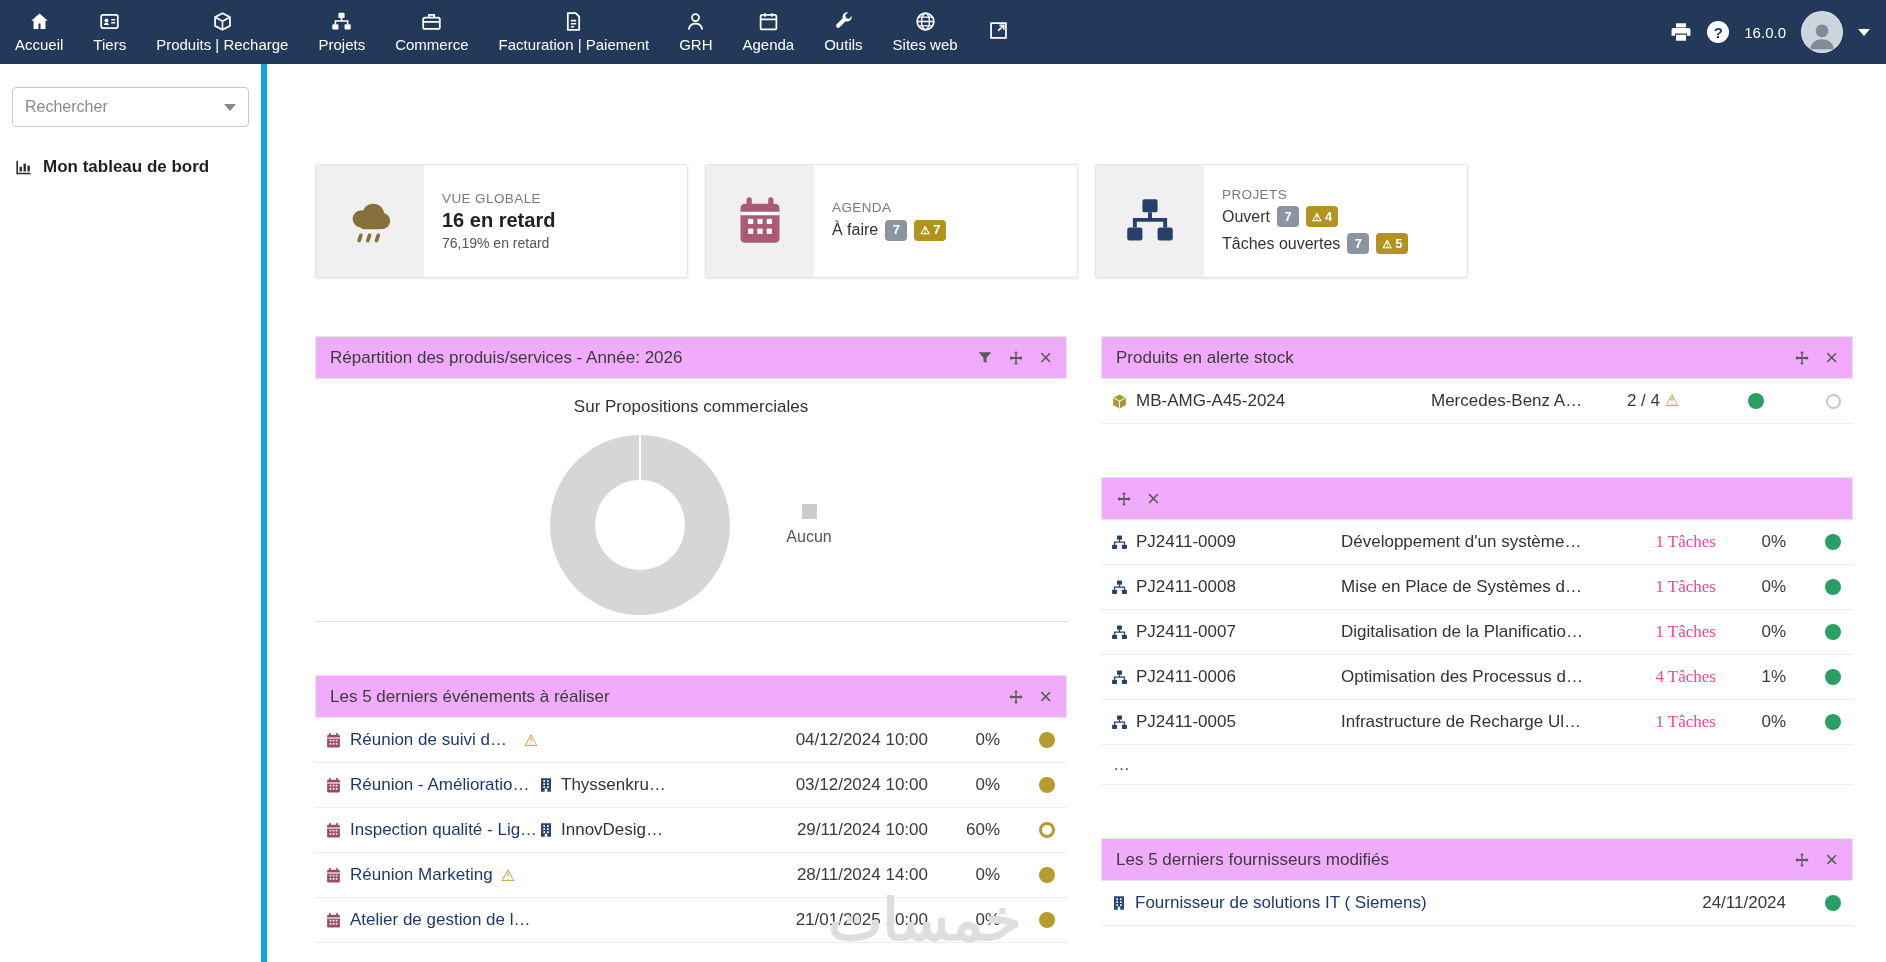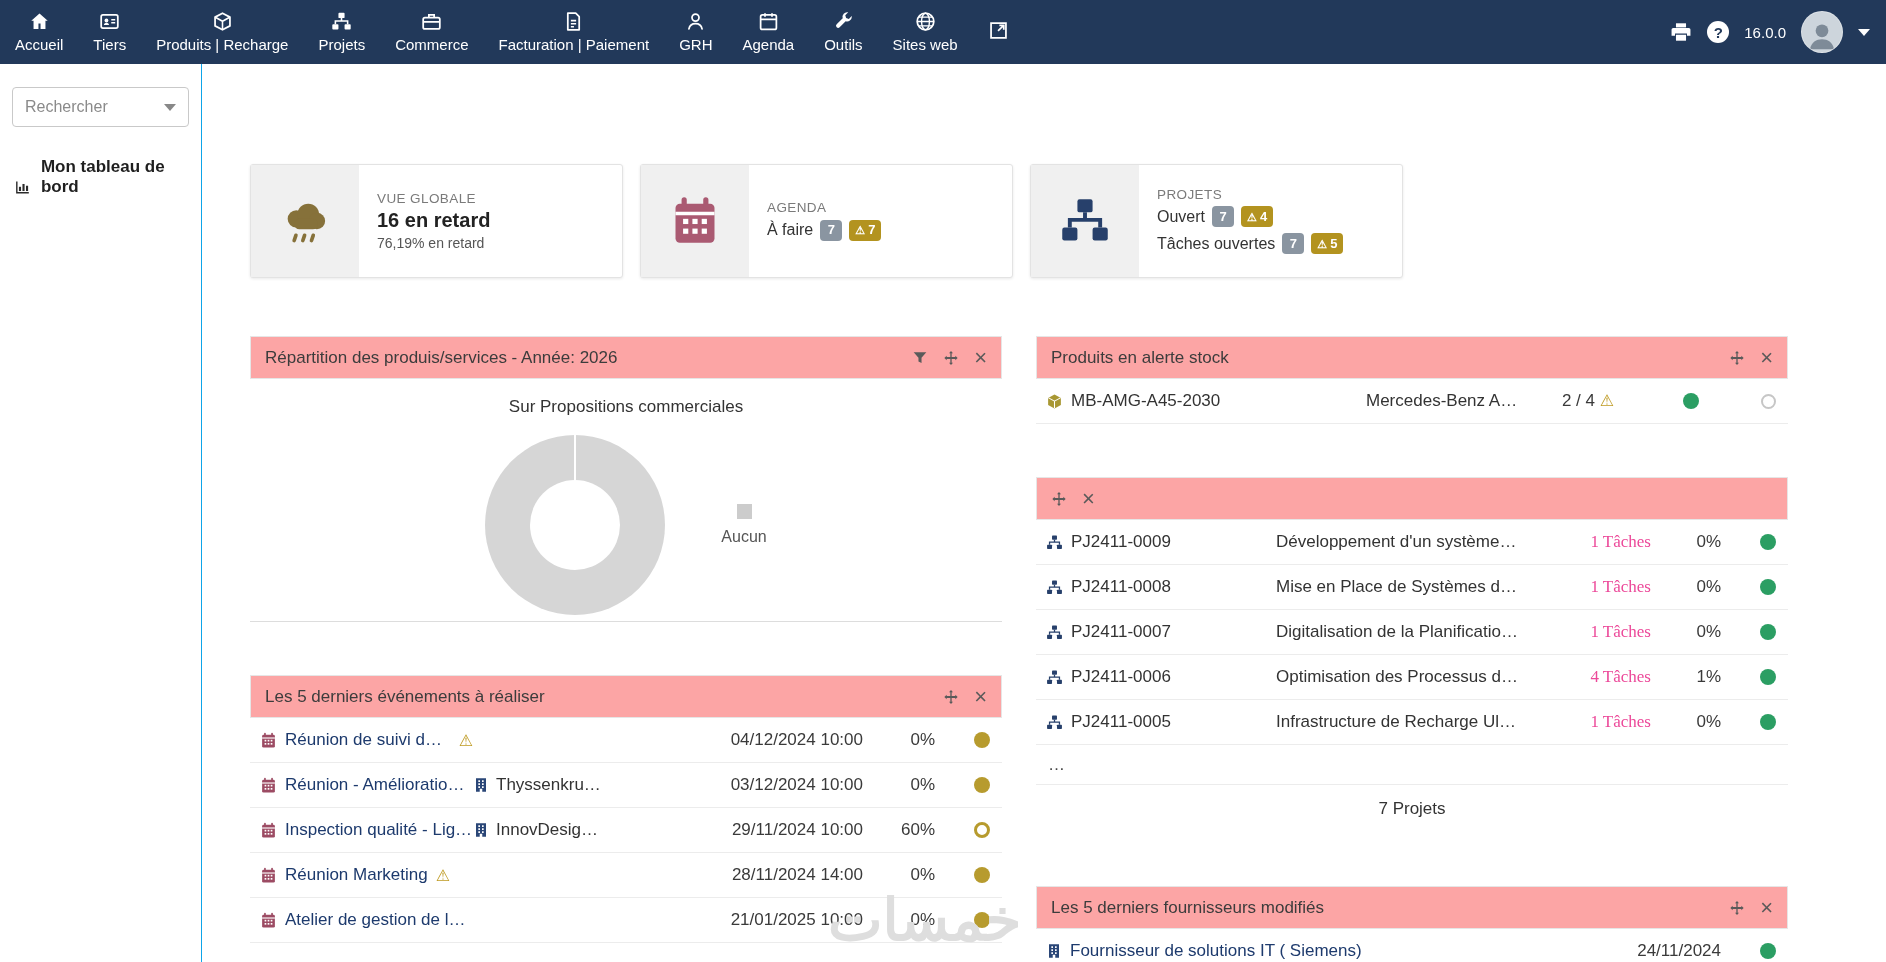--- a/index.html
+++ b/index.html
@@ -25,21 +25,21 @@
   .topbar-right{display:flex; align-items:center; gap:15px; padding-right:16px;}
   .topbar-right svg{width:22px;height:22px;color:#fff;}
   .qicon{width:22px;height:22px;border-radius:50%;background:#fff;color:var(--navy);display:flex;align-items:center;justify-content:center;font-weight:bold;font-size:15px;}
   .version{font-size:15px;}
   .avatar{width:42px;height:42px;border-radius:50%;background:#cdd5dc;overflow:hidden;display:flex;align-items:flex-end;justify-content:center;border:1px solid rgba(255,255,255,.35);}
   .avatar svg{width:34px;height:34px;color:#7e8b98;}
   .chev{width:0;height:0;border-left:6px solid transparent;border-right:6px solid transparent;border-top:7px solid #fff;}
 
   
   .page{display:flex; height:898px;}
-  .sidebar{width:202px; flex:none; border-right:1px solid #0ea5e9; padding:23px 12px 0; background:#fff;}
+  .sidebar{width:267px; flex:none; border-right:6px solid #0ea5e9; padding:23px 12px 0; background:#fff;}
   .search-box{border:1px solid #c9c9c9; border-radius:4px; height:40px; display:flex; align-items:center; justify-content:space-between; padding:0 12px; color:#8a8a8a; font-size:16px; cursor:pointer;}
   .caret{width:0;height:0;border-left:6px solid transparent;border-right:6px solid transparent;border-top:7px solid #888;}
   .dash-link{display:flex; align-items:flex-end; gap:10px; margin-top:30px; font-weight:bold; font-size:17px; color:#1f1f1f; cursor:pointer; padding-left:2px;}
   .dash-link svg{width:19px;height:19px;color:#2b2b2b;}
   .main{flex:1; padding-left:48px; overflow:hidden;}
 
   
   .kpi-row{display:flex; gap:17px; margin-top:100px;}
   .kpi{width:373px; height:114px; background:#fff; border:1px solid #e3e3e3; border-radius:3px; box-shadow:0 1px 3px rgba(0,0,0,.09); display:flex; cursor:pointer;}
   .kpi-icon{width:108px; flex:none; background:#f0f0f0; display:flex; align-items:center; justify-content:center;}
@@ -51,21 +51,21 @@
   .kpi-line{font-size:16px; color:#333; display:flex; align-items:center; line-height:24px;}
   .badge{display:inline-flex; align-items:center; justify-content:center; height:21px; min-width:22px; padding:0 6px; border-radius:4px; font-size:13px; font-weight:bold; color:#fff; margin-left:7px;}
   .badge.gray{background:var(--graybadge);}
   .badge.warn{background:var(--gold);}
   .badge .tri{font-size:11px; margin-right:3px;}
 
   
   .widgets{display:flex; gap:34px; margin-top:58px;}
   .col{width:752px; flex:none;}
   .widget{margin-bottom:53px;}
-  .widget-header{height:43px; background:#fca5a5; border:1px solid var(--border); display:flex; align-items:center; padding:0 14px;}
+  .widget-header{height:43px; background:#f0abfc; border:1px solid var(--border); display:flex; align-items:center; padding:0 14px;}
   .widget-title{flex:1; font-size:17px; color:#3c3c3c;}
   .widget-actions{display:flex; align-items:center; gap:15px; color:#5a5a5a;}
   .widget-actions svg{width:16px;height:16px;cursor:pointer;}
   .wclose{font-size:22px; line-height:16px; color:#5a5a5a; cursor:pointer;}
 
   .chart-body{border-bottom:1px solid #ddd; padding:18px 0 6px;}
   .chart-title{text-align:center; font-size:17px; color:#333; margin-bottom:18px;}
   .donut-wrap{display:flex; align-items:center; justify-content:center; padding-bottom:0;}
   .donut{width:180px;height:180px;border-radius:50%;background:#d6d6d6;position:relative;margin-right:56px;}
   .donut::after{content:"";position:absolute;inset:45px;background:#fff;border-radius:50%;}
@@ -530,21 +530,21 @@
                   <use href="#i-move"></use>
                 </svg>
               <span class="wclose">×</span>
             </span>
           </div>
           <div class="trow">
             <div class="cell stock-ref">
                 <svg class="ic ic-cube">
                   <use href="#i-cube-solid"></use>
                 </svg>
-                <a class="ellip">MB-AMG-A45-2030</a>
+                <a class="ellip">MB-AMG-A45-2024</a>
               </div>
             <div class="cell stock-lbl ellip">Mercedes-Benz AMG …</div>
             <div class="cell stock-qty"><span>2 / 4</span> <span class="warn-glyph">⚠</span></div>
             <div class="stock-dot">
                 <span class="dot dot-green"></span>
               </div>
             <div class="stock-circ">
                 <span class="dot dot-gray-o"></span>
               </div>
           </div>
@@ -625,21 +625,20 @@
               </div>
             <div class="cell pj-lbl ellip">Infrastructure de Recharge Ul…</div>
             <div class="cell pj-tasks">1 Tâches</div>
             <div class="cell pj-pct">0%</div>
             <div class="pj-status">
                 <span class="dot dot-green"></span>
               </div>
           </div>
 
           <div class="more-row">…</div>
-          <div class="widget-footer">7 Projets</div>
         </section>
 
         <section class="widget">
           <div class="widget-header">
             <span class="widget-title">Les 5 derniers fournisseurs modifiés</span>
             <span class="widget-actions">
               <svg>
                   <use href="#i-move"></use>
                 </svg>
               <span class="wclose">×</span>

